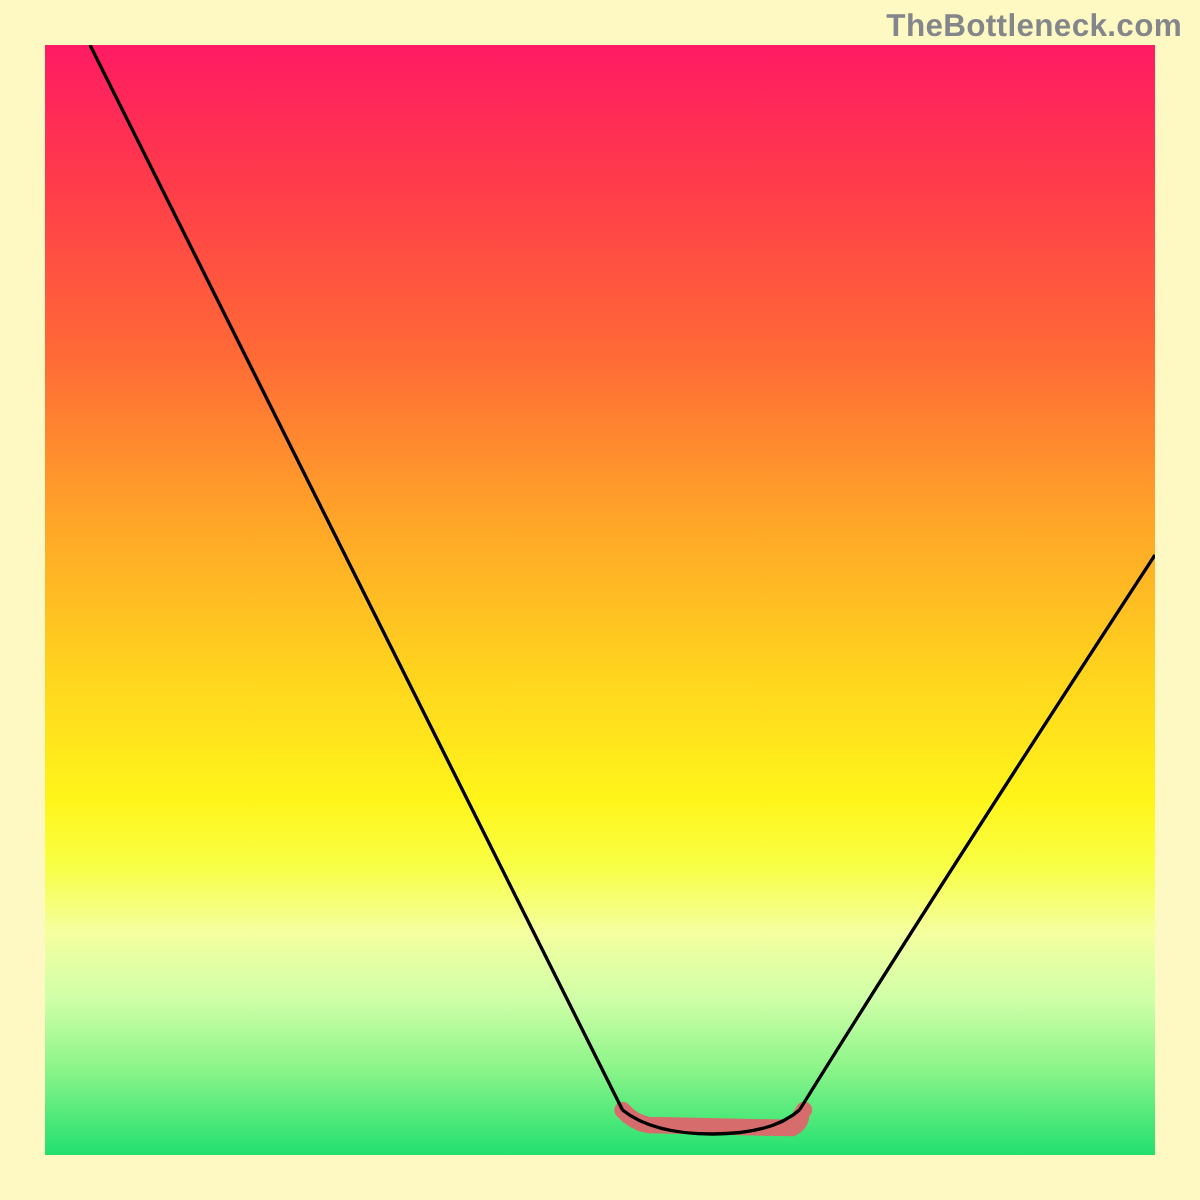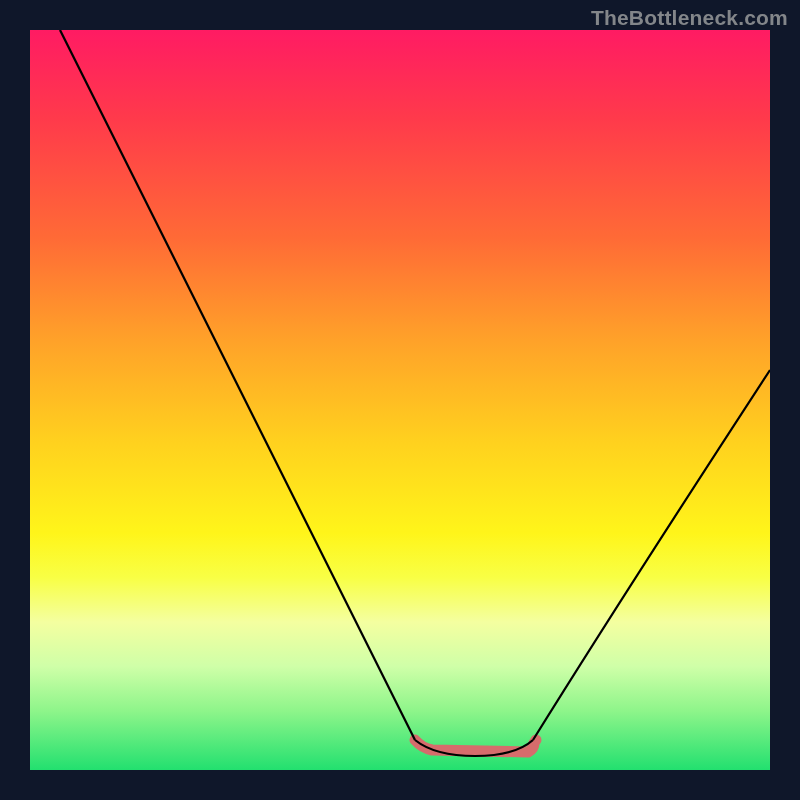--- a/index.html
+++ b/index.html
@@ -9,21 +9,21 @@
     height: 800px;
     background: #000;
     overflow: hidden;
   }
   .frame {
     position: absolute;
     left: 0;
     top: 0;
     width: 800px;
     height: 800px;
-    background: #0f172a;
+    background: #fef9c3;
   }
   .plot-area {
     position: absolute;
     left: 30px;
     top: 30px;
     width: 740px;
     height: 740px;
     overflow: hidden;
   }
   .gradient-bg {

